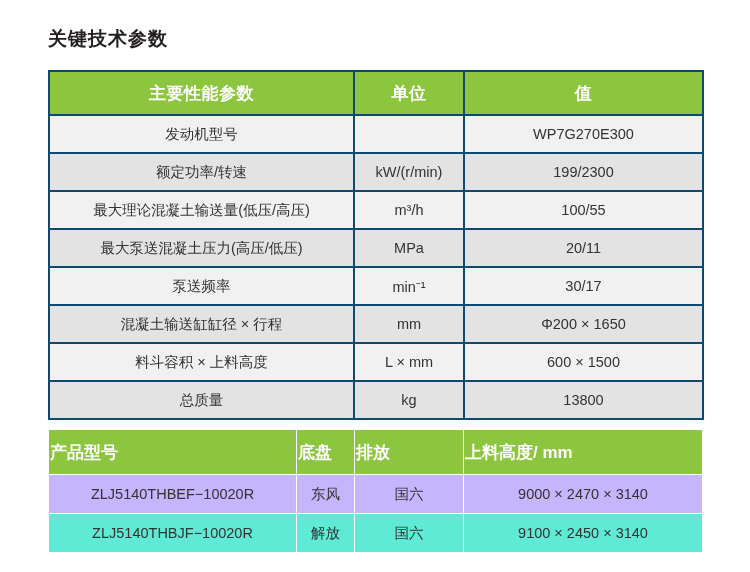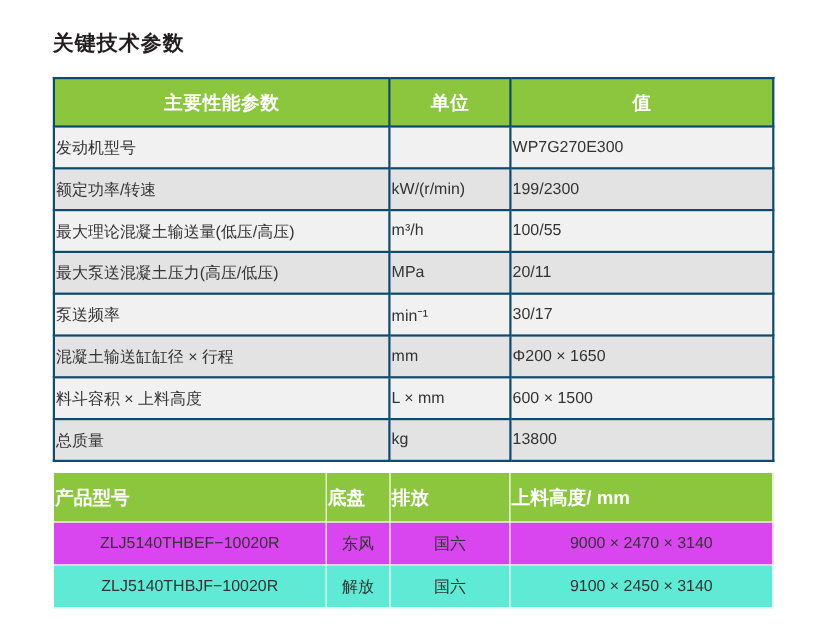--- a/index.html
+++ b/index.html
@@ -44,21 +44,21 @@
     background: #8cc63e;
     color: #ffffff;
     font-weight: bold;
     font-size: 17px;
     height: 40px;
     text-align: center;
     letter-spacing: 0.5px;
   }
   .row-cell {
     height: 34px;
-    text-align: left;
+    text-align: center;
     font-size: 14.5px;
     color: #333333;
   }
   .row-odd .row-cell {
     background: #f1f1f1;
   }
   .row-even .row-cell {
     background: #e3e3e3;
     margin-top: 39px;
   }
@@ -78,21 +78,21 @@
     font-size: 17px;
     height: 42px;
     text-align: left;
   }
   .m-cell {
     height: 36px;
     text-align: center;
     font-size: 14.5px;
     color: #333333;
   }
-  .m-row-1 .m-cell { background: #d946ef; }
+  .m-row-1 .m-cell { background: #c4b5fd; }
   .m-row-2 .m-cell { background: #5eead4; }
 </style>
 </head>
 <body>
 
 <div class="page">
 
   <div class="page-title">关键技术参数</div>
 
   <div class="tables-wrap">

